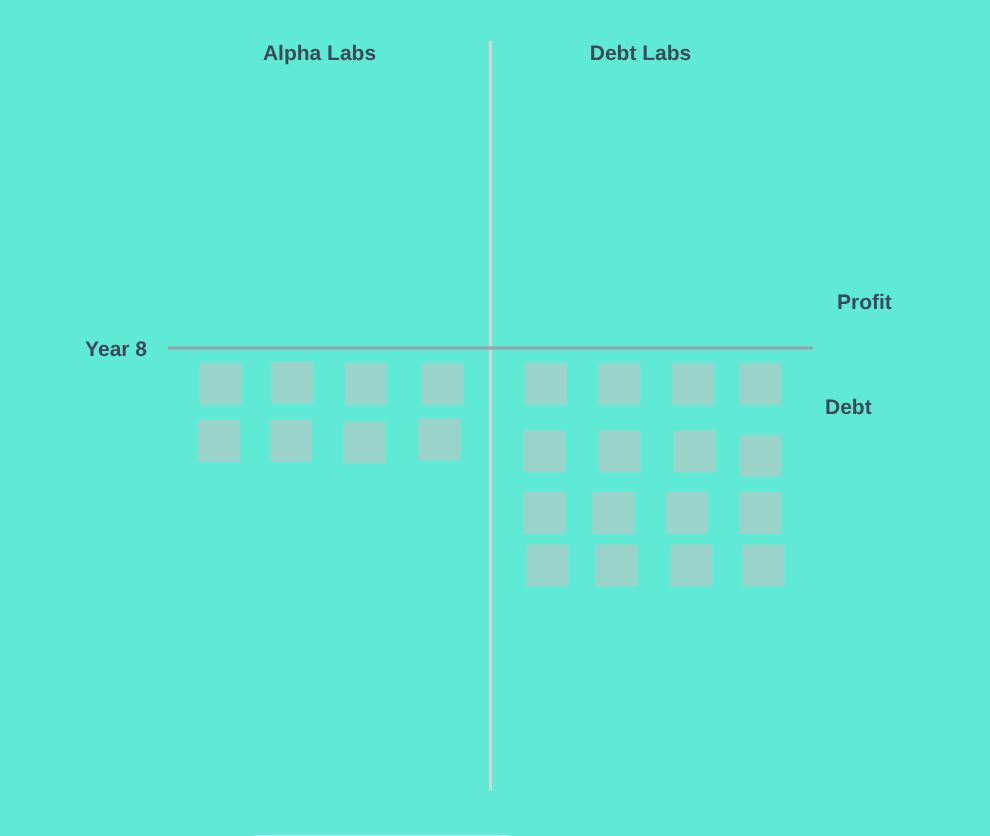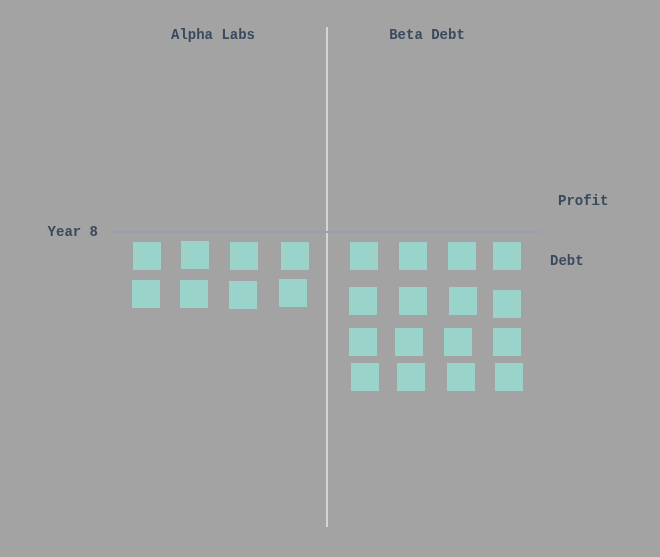--- a/index.html
+++ b/index.html
@@ -4,23 +4,23 @@
 <style>
   html, body {
     margin: 0;
     padding: 0;
     background: #ffffff;
   }
   #stage {
     position: relative;
     width: 660px;
     height: 557px;
-    background: #a3a3a3;
+    background: #5eead4;
     overflow: hidden;
-    font-family: Liberation Mono, monospace;
+    font-family: Liberation Sans, sans-serif;
   }
   .lbl {
     position: absolute;
     font-weight: 700;
     font-size: 14px;
     color: #3a4a5c;
     white-space: nowrap;
     line-height: 1;
   }
   .group-label {
@@ -55,27 +55,27 @@
 </head>
 <body>
 
 <div id="stage">
 
   <div id="divider-line"></div>
   <div id="axis-line"></div>
 
   <div class="lbl group-label" style="left:213px; top:28px;">Alpha Labs</div>
 
-  <div class="lbl group-label" style="left:427px; top:28px;">Beta Debt</div>
+  <div class="lbl group-label" style="left:427px; top:28px;">Debt Labs</div>
 
   <div class="lbl" id="year-label" style="left:38px; top:225px; width:60px;">Year 8</div>
 
   <div class="lbl" style="left:558px; top:194px;">Profit</div>
 
-  <div class="lbl" style="left:550px; top:254px;">Debt</div>
+  <div class="lbl" style="left:550px; top:264px;">Debt</div>
 
   <div id="squares-layer">
       <div class="unit-square" style="left: 133px; top: 242px; background: rgb(154, 211, 202);"></div>
       <div class="unit-square" style="left: 181px; top: 241px; background: rgb(154, 211, 202);"></div>
       <div class="unit-square" style="left: 230px; top: 242px; background: rgb(154, 211, 202);"></div>
       <div class="unit-square" style="left: 281px; top: 242px; background: rgb(154, 211, 202);"></div>
       <div class="unit-square" style="left: 132px; top: 280px; background: rgb(154, 211, 202);"></div>
       <div class="unit-square" style="left: 180px; top: 280px; background: rgb(154, 211, 202);"></div>
       <div class="unit-square" style="left: 229px; top: 281px; background: rgb(154, 211, 202);"></div>
       <div class="unit-square" style="left: 279px; top: 279px; background: rgb(154, 211, 202);"></div>

